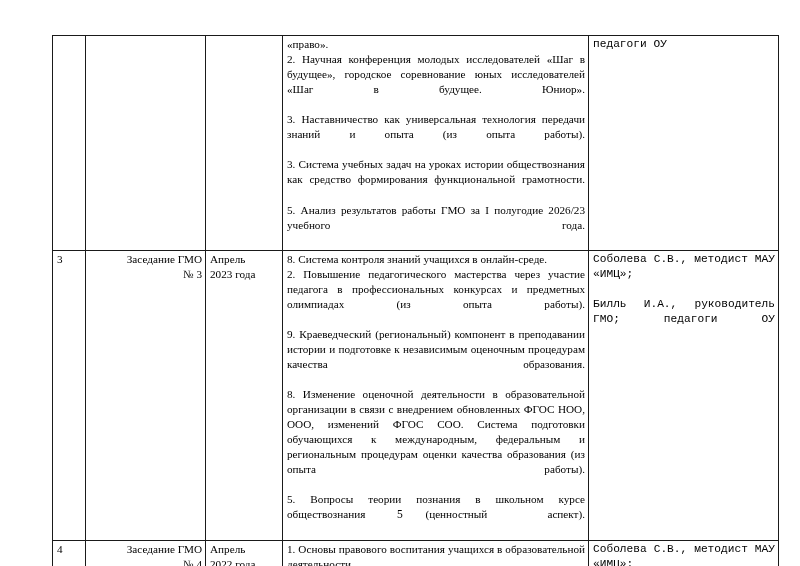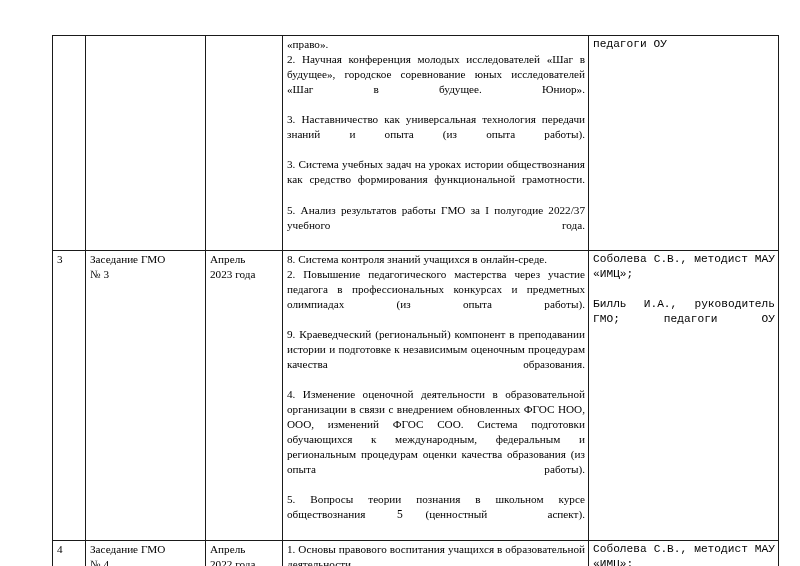--- a/index.html
+++ b/index.html
@@ -83,21 +83,21 @@
     font-family: Liberation Mono, monospace;
   }
   .who-line:after {
     content: "";
     display: inline-block;
     width: 100%;
   }
   .who-line.nojust:after {
     display: none;
   }
-  .name-line { margin: 0; white-space: nowrap; }
+  .name-line { margin: 0; white-space: nowrap; text-align: right; }
   .date-line { margin: 0; white-space: nowrap; }
 
   .page-number {
     position: absolute;
     left: 0;
     top: 508px;
     width: 800px;
     text-align: center;
     font-size: 11.6px;
     font-family: "Liberation Serif", "DejaVu Serif", serif;
@@ -126,42 +126,42 @@
           <div class="name-line"></div>
         </td>
         <td class="cell-date tall-empty">
           <div class="date-line"></div>
         </td>
         <td class="cell-topic">
           <p class="topic-line last-nojust">«право».</p>
           <p class="topic-line">2. Научная конференция молодых исследователей «Шаг в будущее», городское соревнование юных исследователей «Шаг в будущее. Юниор».</p>
           <p class="topic-line">3. Наставничество как универсальная технология передачи знаний и опыта (из опыта работы).</p>
           <p class="topic-line">3. Система учебных задач на уроках истории обществознания как средство формирования функциональной грамотности.</p>
-          <p class="topic-line">5. Анализ результатов работы ГМО за I полугодие 2022/37 учебного года.</p>
+          <p class="topic-line">5. Анализ результатов работы ГМО за I полугодие 2026/23 учебного года.</p>
         </td>
         <td class="cell-who">
           <p class="who-line nojust">педагоги ОУ</p>
         </td>
       </tr>
 
       <tr style="height: 195px;">
         <td class="cell-num">3</td>
         <td class="cell-name">
           <div class="name-line">Заседание  ГМО</div>
           <div class="name-line">№ 3</div>
         </td>
         <td class="cell-date">
           <div class="date-line">Апрель</div>
           <div class="date-line">2023 года</div>
         </td>
         <td class="cell-topic">
           <p class="topic-line last-nojust">8. Система контроля знаний учащихся в онлайн-среде.</p>
           <p class="topic-line">2. Повышение педагогического мастерства через участие педагога в профессиональных конкурсах и предметных олимпиадах (из опыта работы).</p>
           <p class="topic-line">9. Краеведческий (региональный) компонент в преподавании истории и подготовке к независимым оценочным процедурам качества образования.</p>
-          <p class="topic-line">4. Изменение оценочной деятельности в образовательной организации в связи с внедрением обновленных ФГОС НОО, ООО, изменений ФГОС СОО. Система подготовки обучающихся к международным, федеральным и региональным процедурам оценки качества образования (из опыта работы).</p>
+          <p class="topic-line">8. Изменение оценочной деятельности в образовательной организации в связи с внедрением обновленных ФГОС НОО, ООО, изменений ФГОС СОО. Система подготовки обучающихся к международным, федеральным и региональным процедурам оценки качества образования (из опыта работы).</p>
           <p class="topic-line">5. Вопросы теории познания в школьном курсе обществознания (ценностный аспект).</p>
         </td>
         <td class="cell-who">
           <p class="who-line">Соболева С.В., методист МАУ «ИМЦ»;</p>
           <p class="who-line">Билль И.А., руководитель ГМО; педагоги ОУ</p>
         </td>
       </tr>
 
       <tr style="height: 126px;">
         <td class="cell-num">4</td>

